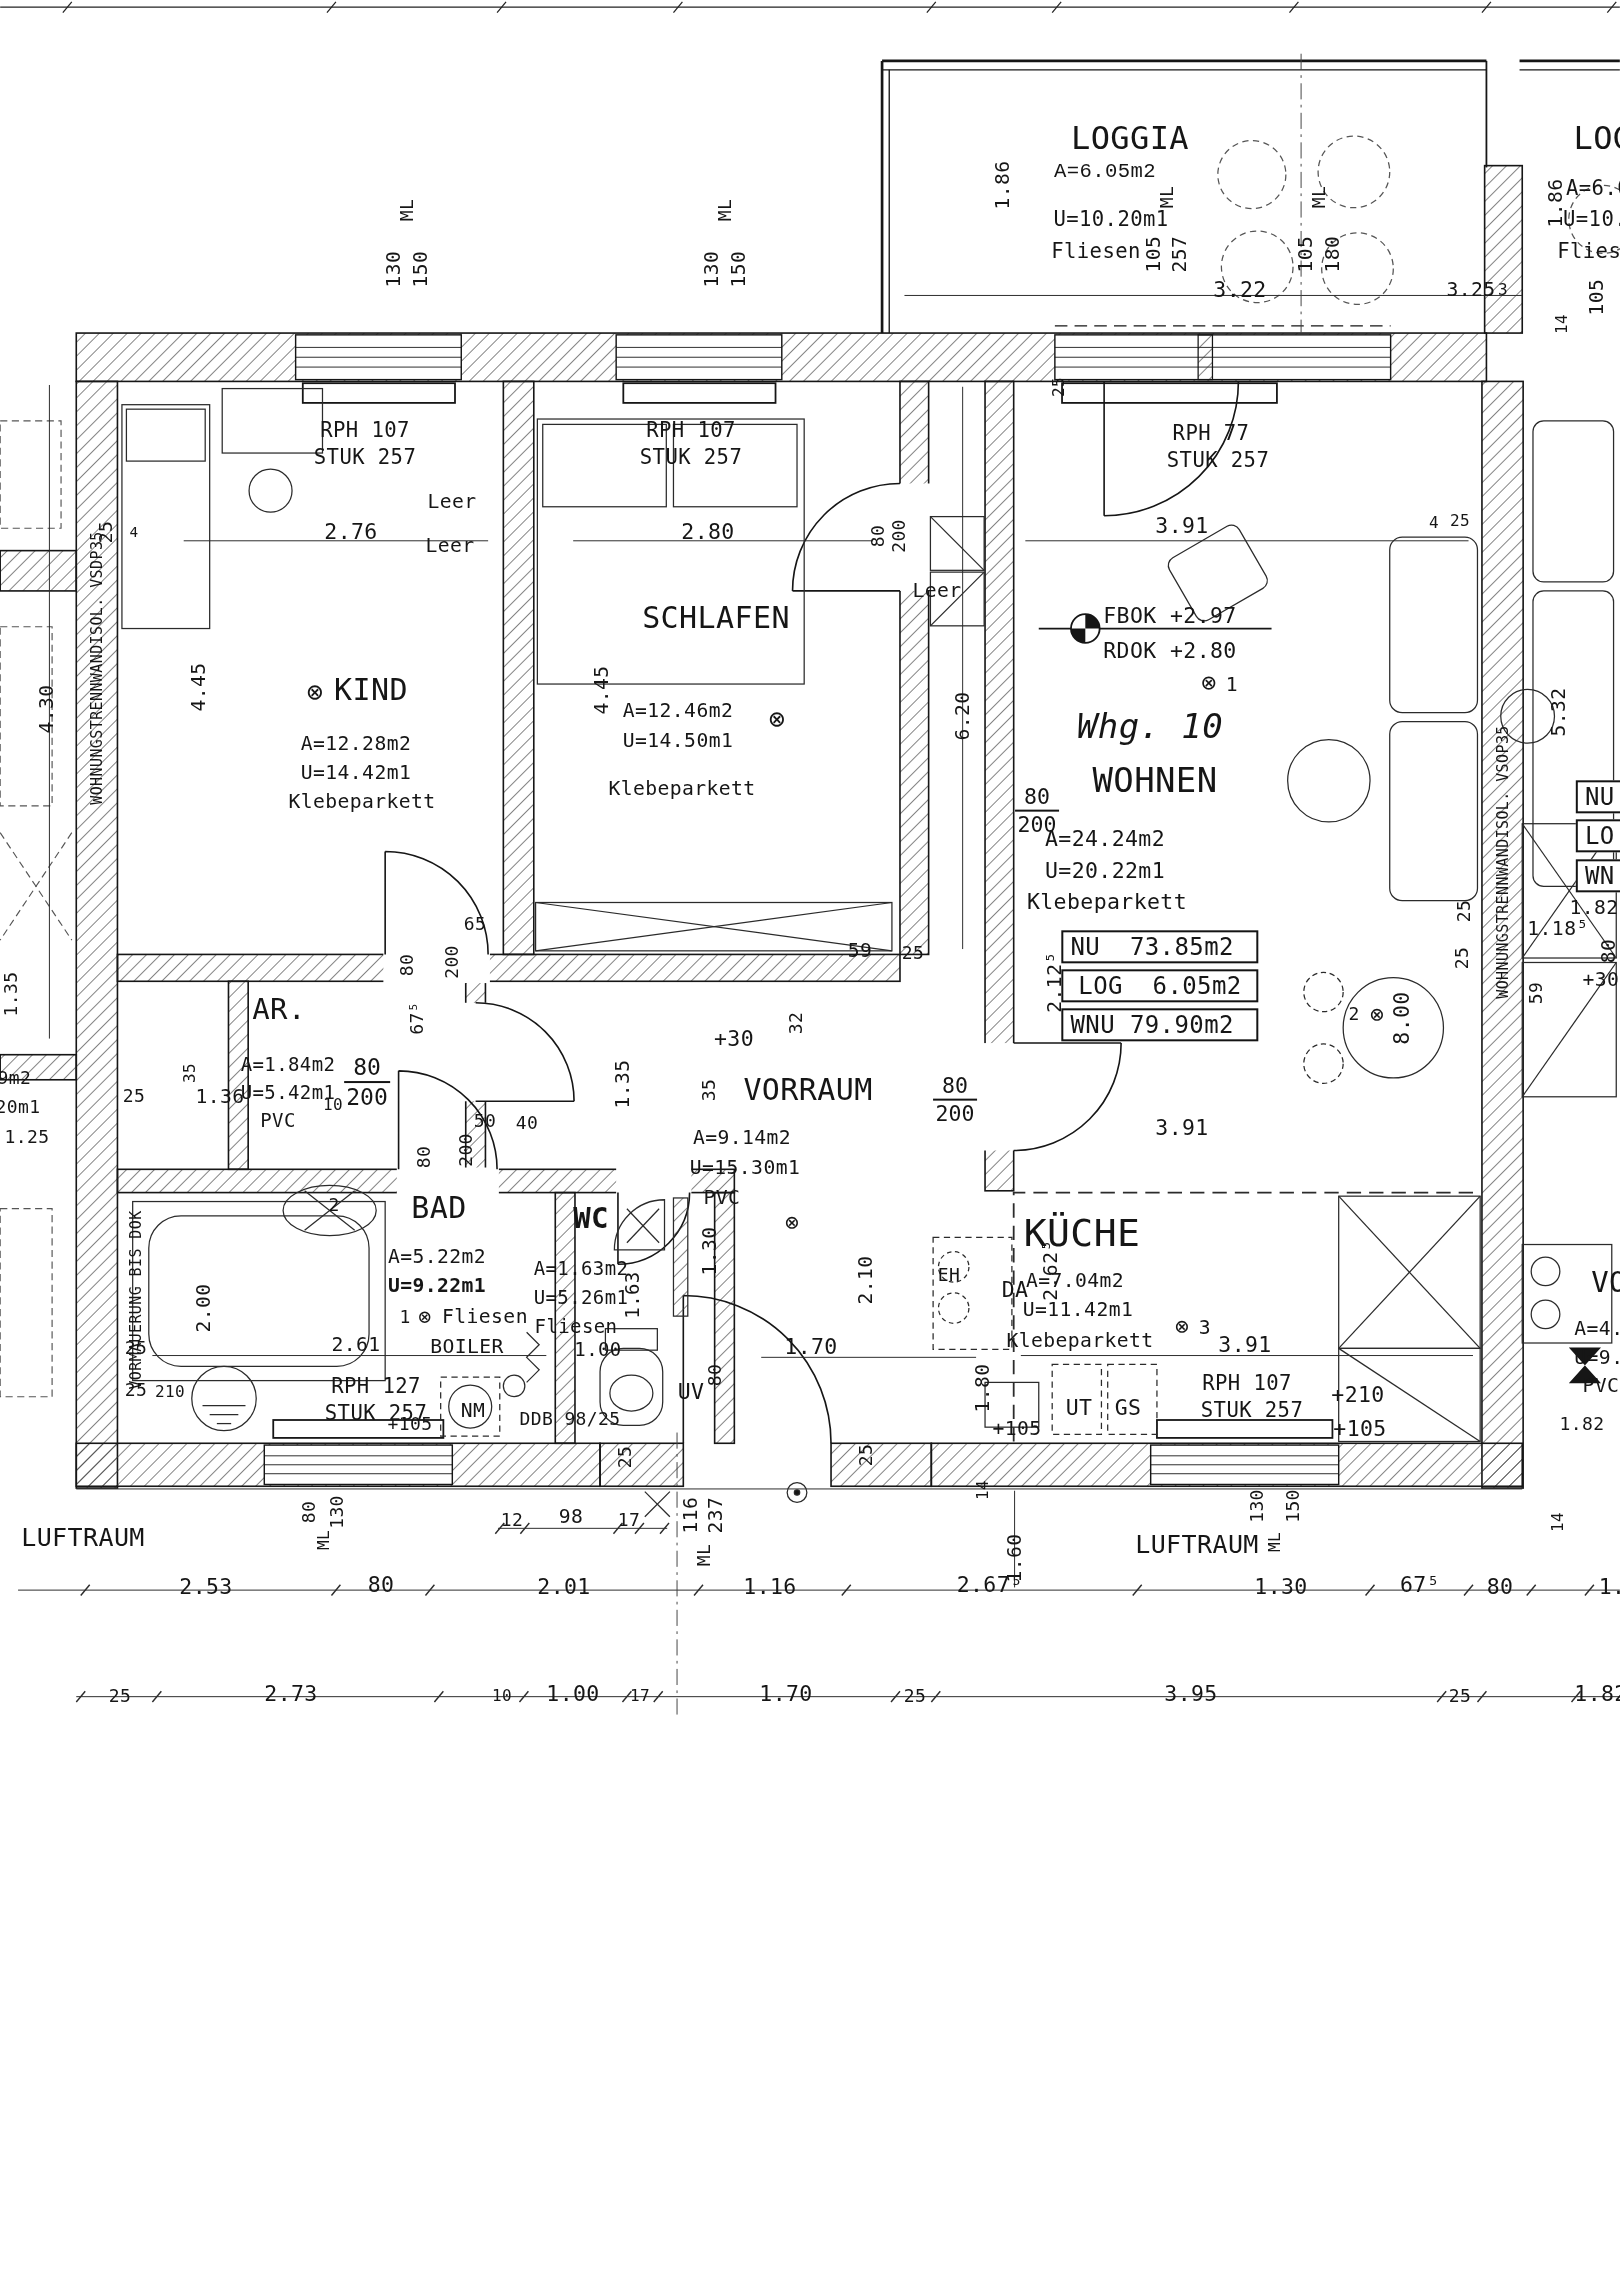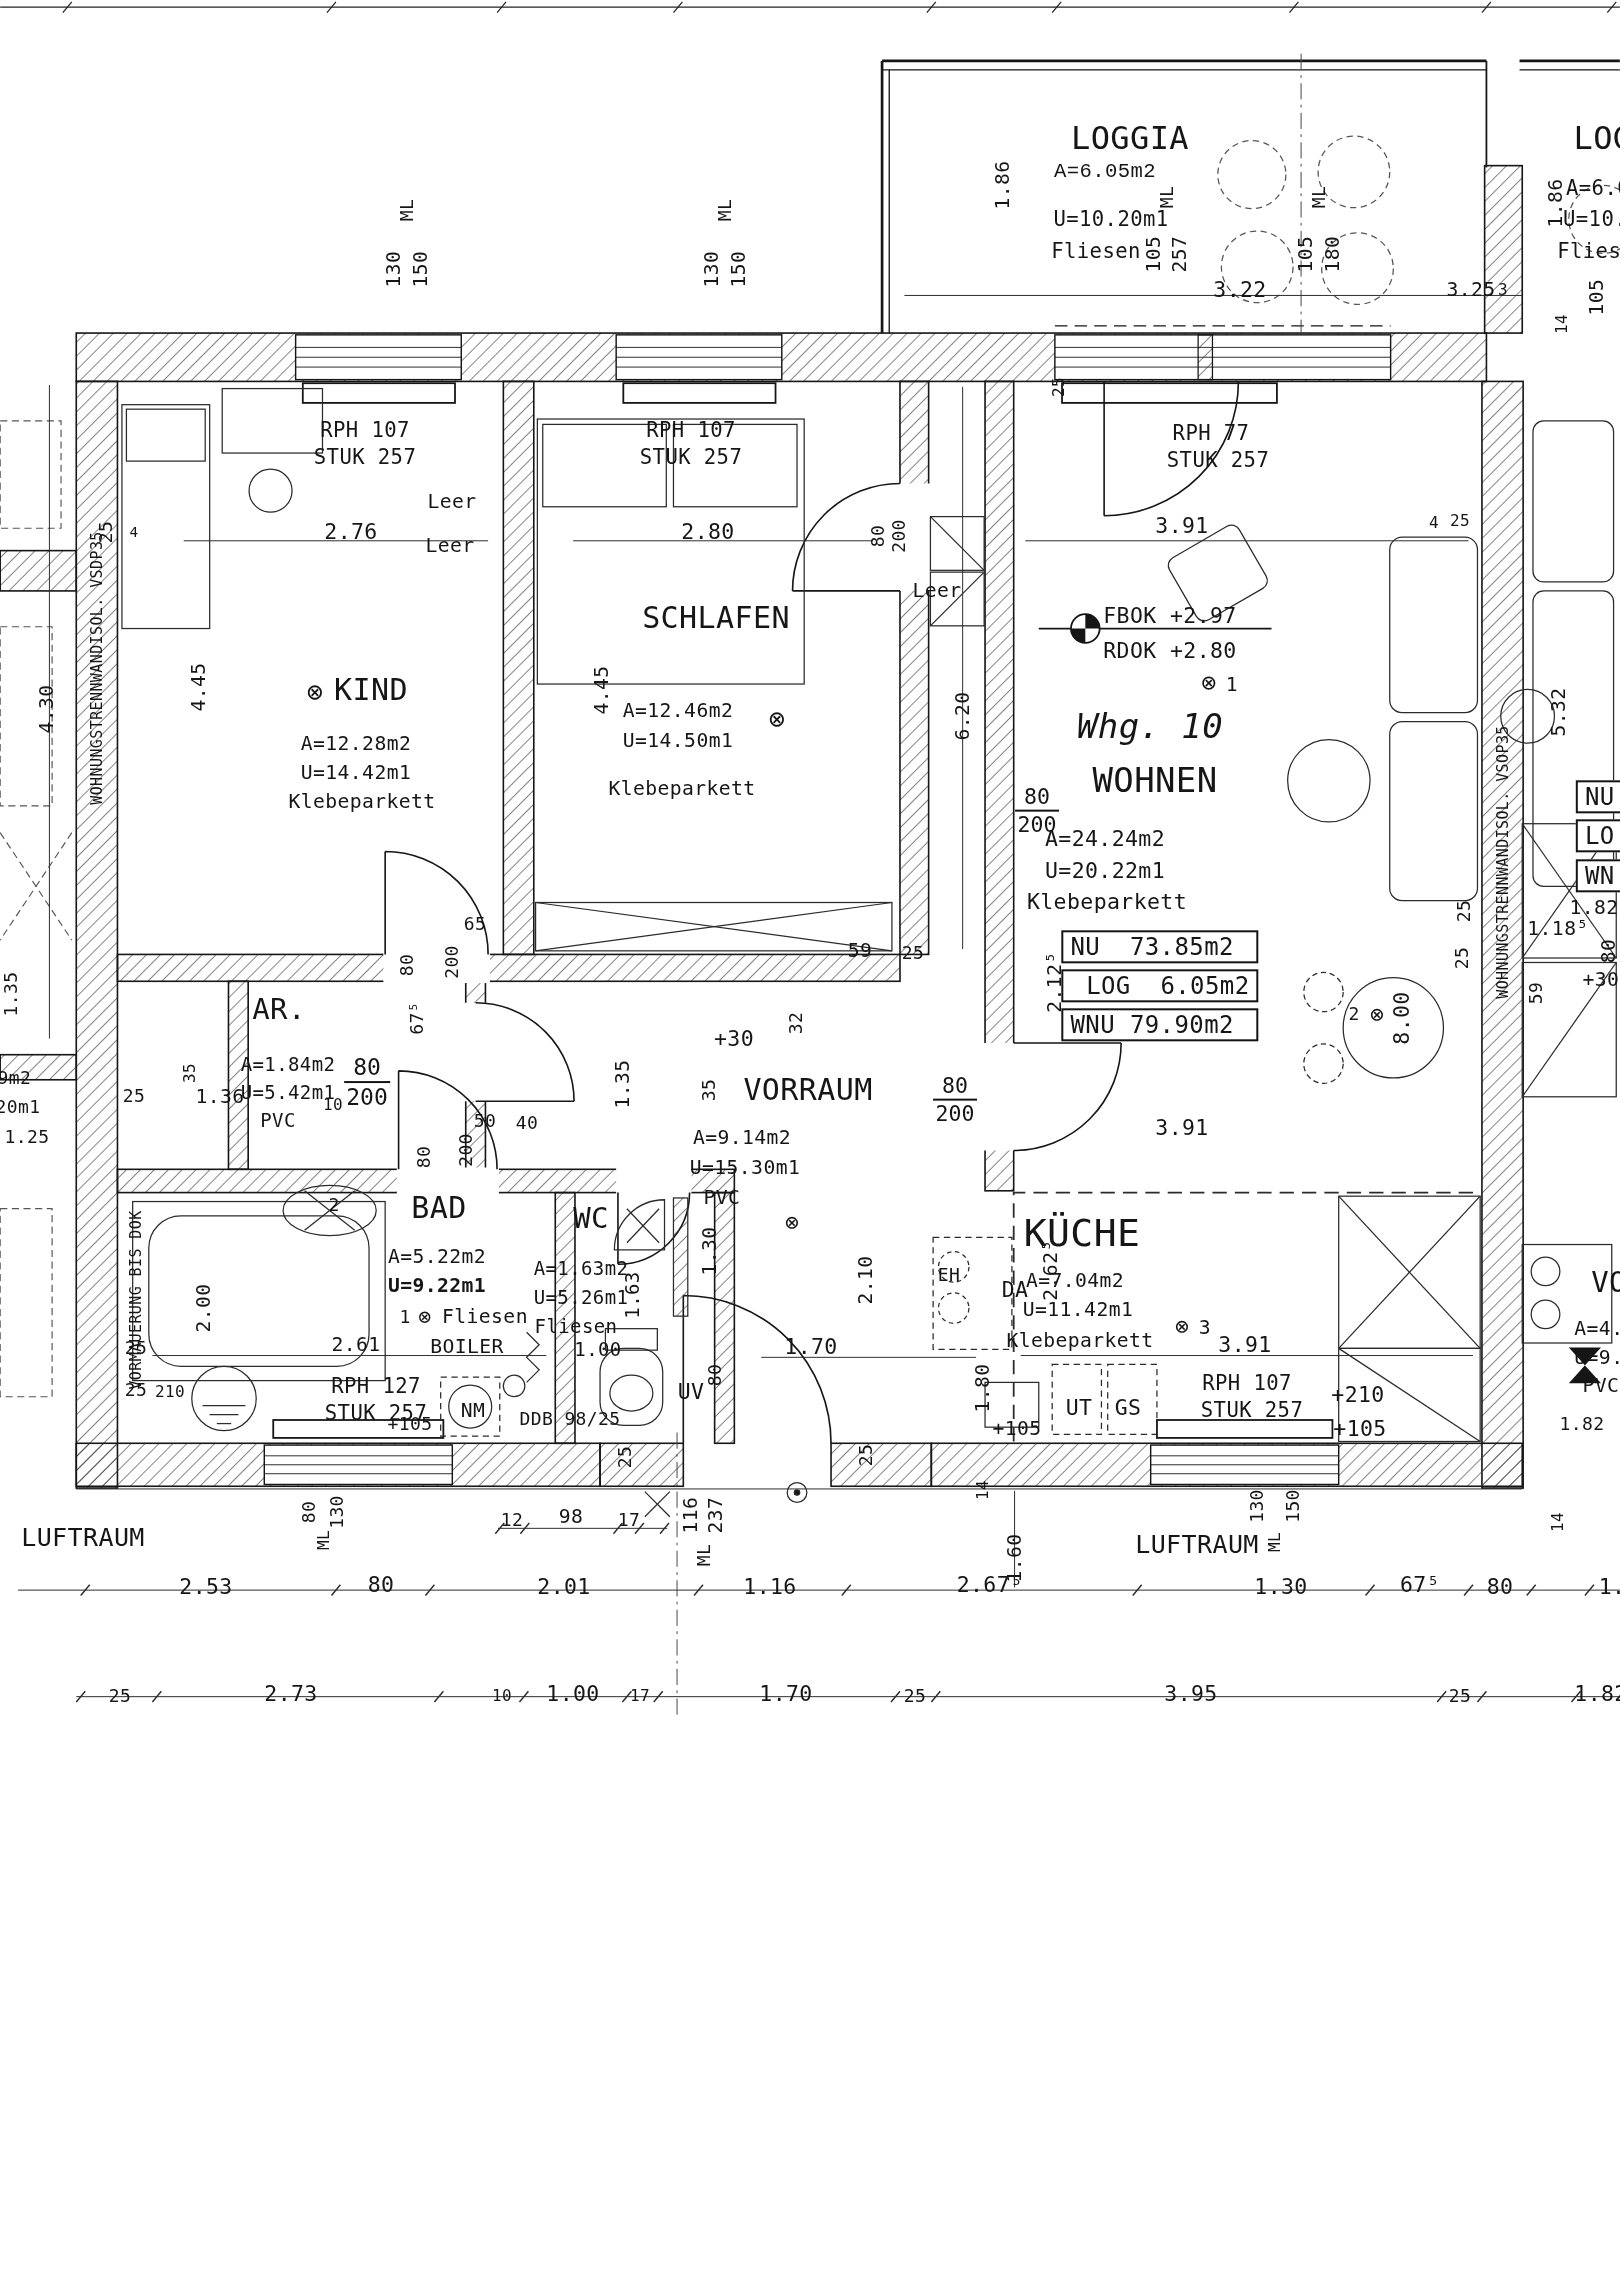--- a/index.html
+++ b/index.html
@@ -331,21 +331,21 @@
       <div class="lab" style="left: 279px; top: 1009px; font-size: 29px;">AR.</div>
       <div class="lab" style="left: 288px; top: 1064px; font-size: 19px;">A=1.84m2</div>
       <div class="lab" style="left: 288px; top: 1092px; font-size: 19px;">U=5.42m1</div>
       <div class="lab" style="left: 278px; top: 1120px; font-size: 19px;">PVC</div>
       <div class="lab" style="left: 439px; top: 1208px; font-size: 30px;">BAD</div>
       <div class="lab" style="left: 437px; top: 1257px; font-size: 19.7px;">A=5.22m2</div>
       <div class="lab" style="left: 437px; top: 1286px; font-size: 19.7px; font-weight: bold;">U=9.22m1</div>
       <div class="lab" style="left: 405px; top: 1317px; font-size: 18px;">1</div>
       <div class="lab" style="left: 425px; top: 1317px; font-size: 21.5px;">⊗</div>
       <div class="lab" style="left: 485px; top: 1317px; font-size: 19.7px;">Fliesen</div>
-      <div class="lab" style="left: 591px; top: 1218px; font-size: 29px;">WC</div>
+      <div class="lab" style="left: 591px; top: 1218px; font-size: 29px; font-weight: bold;">WC</div>
       <div class="lab" style="left: 581px; top: 1268px; font-size: 19px;">A=1.63m2</div>
       <div class="lab" style="left: 581px; top: 1297px; font-size: 19px;">U=5.26m1</div>
       <div class="lab" style="left: 576px; top: 1326px; font-size: 19px;">Fliesen</div>
       <div class="lab" style="left: 1130px; top: 138px; font-size: 32px;">LOGGIA</div>
       <div class="lab" style="left: 1105px; top: 172px; font-size: 20.6px; font-family: Liberation Mono, monospace;">A=6.05m2</div>
       <div class="lab" style="left: 1111px; top: 219px; font-size: 20.6px;">U=10.20m1</div>
       <div class="lab" style="left: 1096px; top: 251px; font-size: 20.6px;">Fliesen</div>
       <div class="lab" style="left: 1603px; top: 138px; font-size: 32px;">LOG</div>
       <div class="lab" style="left: 1598px; top: 188px; font-size: 20.6px;">A=6.0</div>
       <div class="lab" style="left: 1595px; top: 219px; font-size: 20.6px;">U=10.</div>
@@ -363,21 +363,21 @@
       <div class="lab" style="left: 937px; top: 591px; font-size: 19.7px;">Leer</div>
       <div class="lab" style="left: 467px; top: 1347px; font-size: 19.7px;">BOILER</div>
       <div class="lab" style="left: 473px; top: 1411px; font-size: 19.7px;">NM</div>
       <div class="lab" style="left: 691px; top: 1392px; font-size: 21.5px;">UV</div>
       <div class="lab" style="left: 570px; top: 1419px; font-size: 18px;">DDB 98/25</div>
       <div class="lab" style="left: 1015px; top: 1290px; font-size: 21.5px;">DA</div>
       <div class="lab" style="left: 949px; top: 1275px; font-size: 18px;">EH</div>
       <div class="lab" style="left: 1079px; top: 1408px; font-size: 21.5px;">UT</div>
       <div class="lab" style="left: 1128px; top: 1408px; font-size: 21.5px;">GS</div>
       <div class="lab box" style="width: 179px; text-align: left; left: 1160px; top: 947px; font-size: 24px;">NU  73.85m2</div>
-      <div class="lab box" style="width: 179px; text-align: right; left: 1160px; top: 986px; font-size: 24px;">LOG  6.05m2</div>
+      <div class="lab box" style="width: 179px; text-align: center; left: 1160px; top: 986px; font-size: 24px;">LOG  6.05m2</div>
       <div class="lab box" style="width: 179px; text-align: left; left: 1160px; top: 1025px; font-size: 24px;">WNU 79.90m2</div>
       <div class="lab box" style="width: 54px; text-align: left; left: 1612px; top: 797px; font-size: 24px;">NU</div>
       <div class="lab box" style="width: 54px; text-align: left; left: 1612px; top: 836px; font-size: 24px;">LO</div>
       <div class="lab box" style="width: 54px; text-align: left; left: 1612px; top: 876px; font-size: 24px;">WN</div>
       <div class="lab" style="left: 365px; top: 430px; font-size: 20.6px;">RPH 107</div>
       <div class="lab" style="left: 365px; top: 457px; font-size: 20.6px;">STUK 257</div>
       <div class="lab" style="left: 691px; top: 430px; font-size: 20.6px;">RPH 107</div>
       <div class="lab" style="left: 691px; top: 457px; font-size: 20.6px;">STUK 257</div>
       <div class="lab" style="left: 1211px; top: 433px; font-size: 20.6px;">RPH 77</div>
       <div class="lab" style="left: 1218px; top: 460px; font-size: 20.6px;">STUK 257</div>

